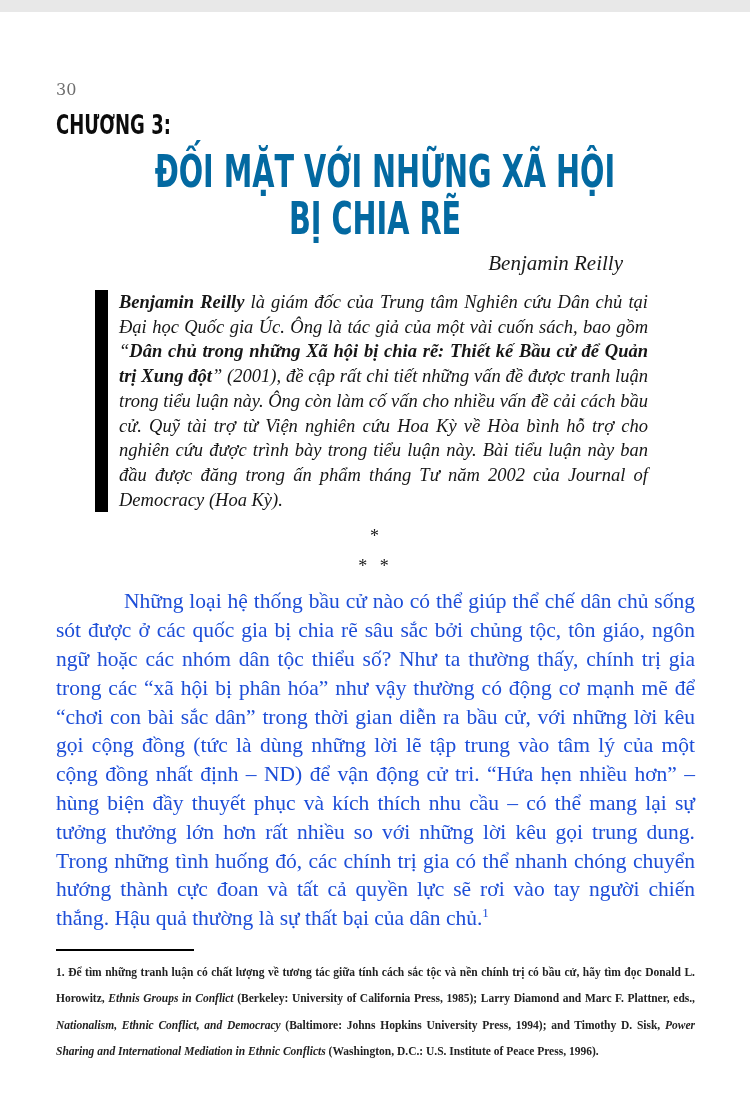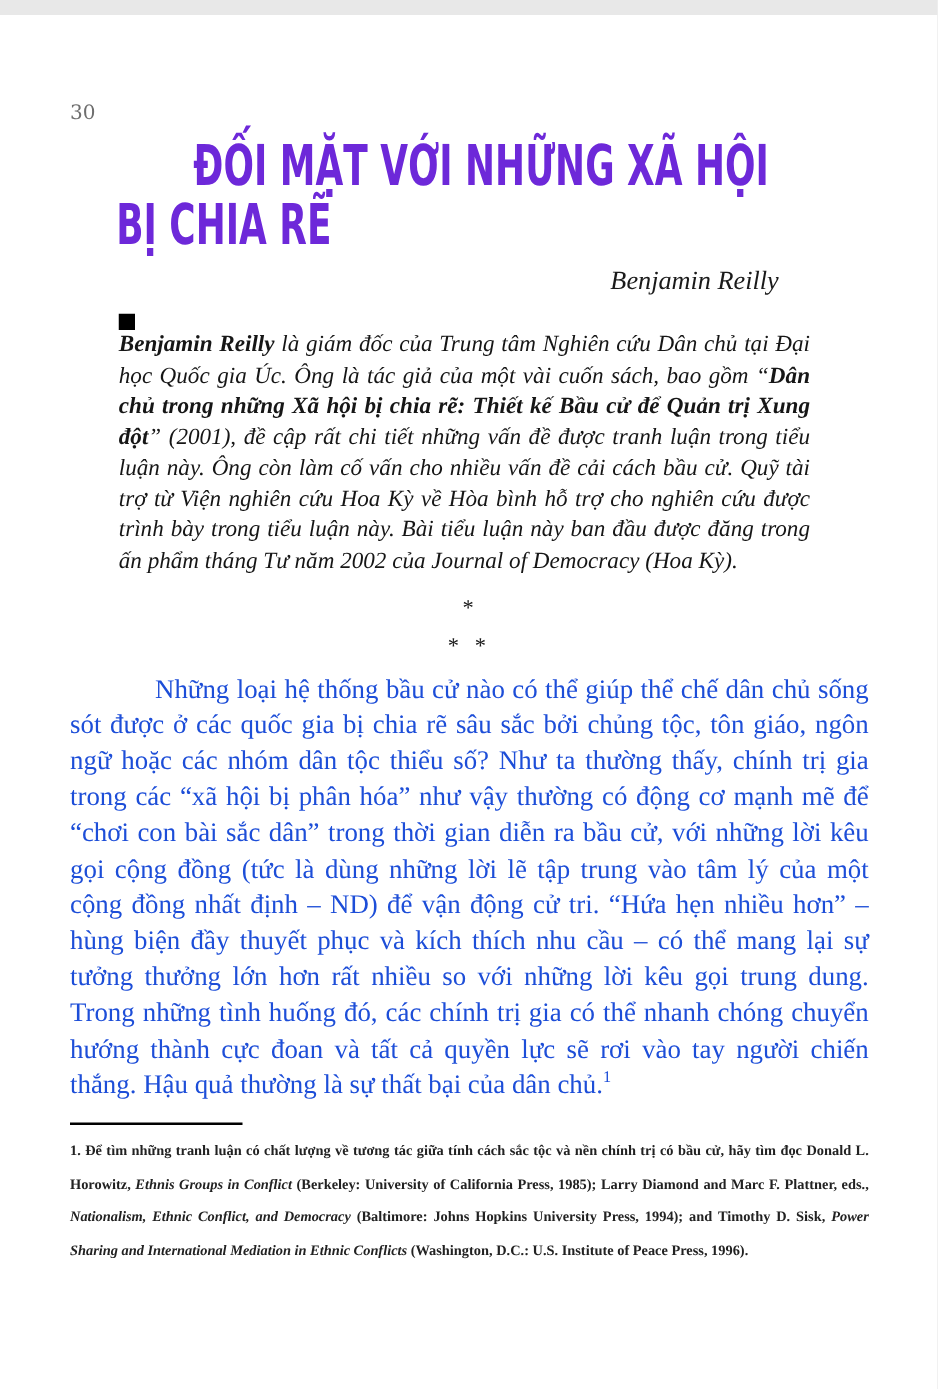--- a/index.html
+++ b/index.html
@@ -31,23 +31,24 @@
     color: #0c0c0c;
   }
   .chapter-label > span {
     display: inline-block;
     transform: scaleX(0.72) scaleY(1.08);
     transform-origin: left center;
     white-space: nowrap;
   }
   .main-title {
     margin-top: 10px;
+    text-align: center;
     font-family: "DejaVu Sans", sans-serif;
     font-weight: bold;
-    color: #6d28d9;
+    color: #0369a1;
     font-size: 41px;
     line-height: 47px;
   }
   .main-title .tline {
     display: inline-block;
     transform: scaleX(0.70) scaleY(1.1);
     transform-origin: center center;
     white-space: nowrap;
   }
   .author-line {
@@ -57,21 +58,20 @@
     font-style: italic;
     font-size: 21px;
     line-height: 26px;
     color: #1a1a1a;
   }
   .bio-block {
     display: flex;
     margin-top: 14px;
     margin-left: 39px;
     width: 553px;
-    flex-direction: column;
   }
   .bio-bar {
     width: 13px;
     background: #000000;
     flex: 0 0 13px;
     margin-right: 11px;
   }
   .bio-text {
     flex: 1;
     font-style: italic;
@@ -119,20 +119,23 @@
   }
   .footnote .it { font-style: italic; }
 </style>
 </head>
 <body>
 
 <div class="page">
 
   <div class="page-number">30</div>
 
+  <div class="chapter-label">
+    <span>CHƯƠNG 3:</span>
+  </div>
 
   <h1 class="main-title">
     <span class="tline">ĐỐI MẶT VỚI NHỮNG XÃ HỘI</span><br>
     <span class="tline">BỊ CHIA RẼ</span>
   </h1>
 
   <div class="author-line">Benjamin Reilly</div>
 
   <div class="bio-block">
     <div class="bio-bar"></div>

